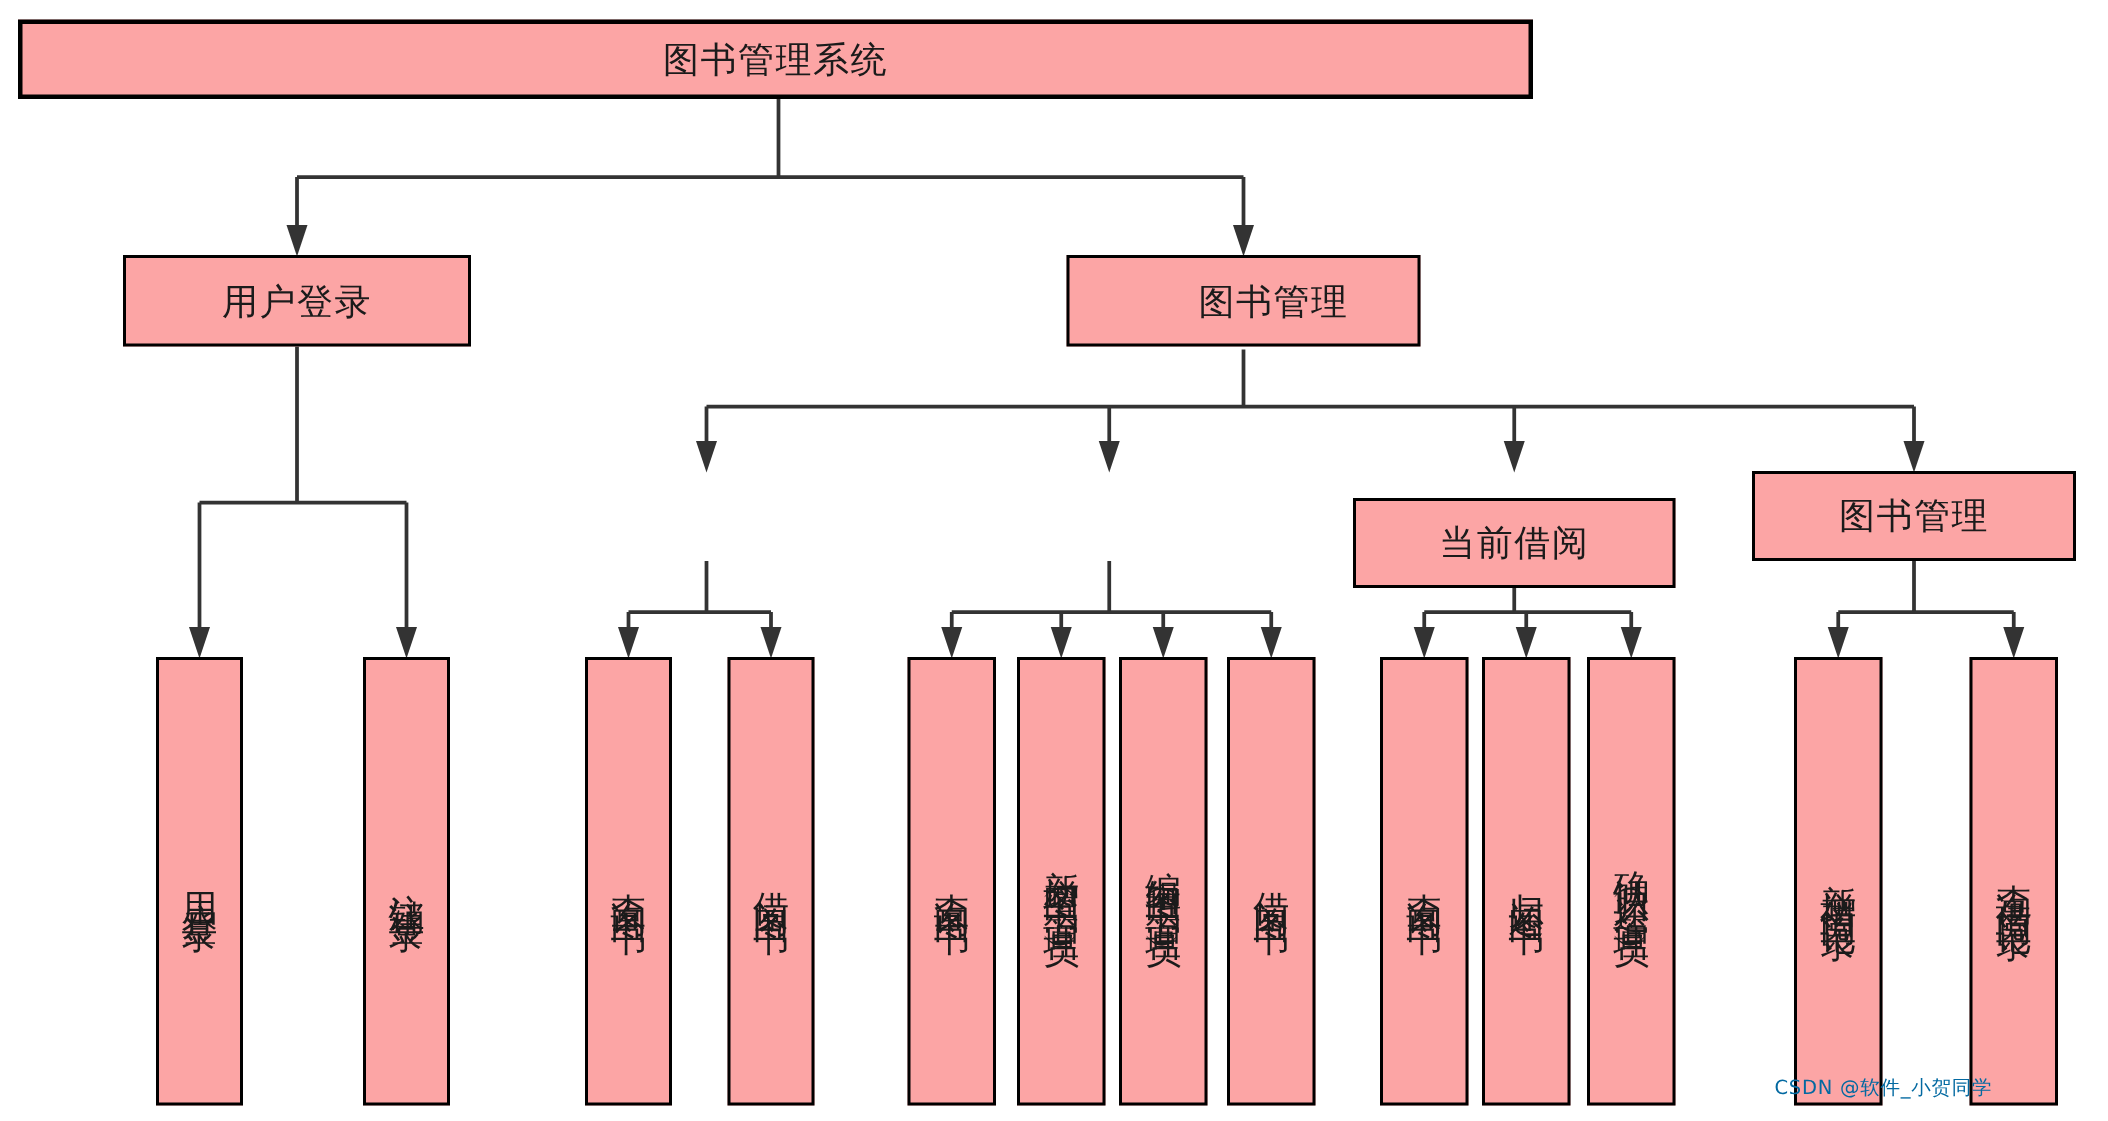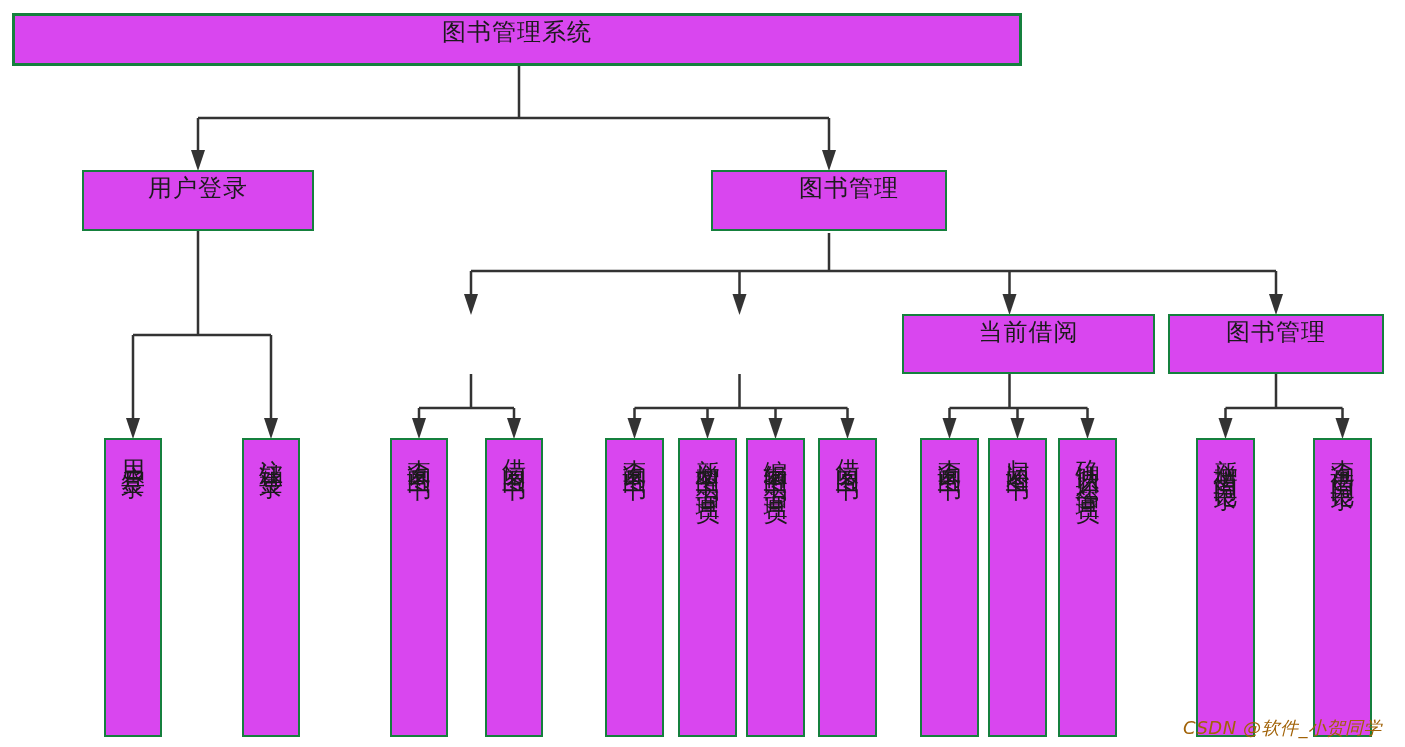--- a/index.html
+++ b/index.html
@@ -22,23 +22,24 @@
     stroke-width: 2.5;
     fill: none;
   }
   .connectors polygon {
     fill: #333333;
     stroke: none;
   }
   .box {
     position: absolute;
     box-sizing: border-box;
-    border: 2px solid #15803d;
-    background: #d946ef;
+    border: 2px solid #000000;
+    background: #fca5a5;
     display: flex;
+    align-items: center;
     justify-content: center;
     color: #1b1b1b;
   }
   .lvl1 { border-width: 3px; }
   .h-label {
     font-size: 24px;
     letter-spacing: 1px;
     white-space: nowrap;
   }
   .leaf .v-label {
@@ -46,26 +47,25 @@
     text-orientation: mixed;
     font-size: 24px;
     letter-spacing: 6px;
     line-height: 1;
     white-space: nowrap;
   }
   .watermark {
     position: absolute;
     left: 1183px;
     top: 716px;
-    font-size: 18px;
-    color: #a16207;
+    font-size: 13px;
+    color: #0369a1;
     letter-spacing: 0.5px;
     white-space: nowrap;
     z-index: 5;
-    font-style: italic;
   }
 </style>
 </head>
 <body>
 
 <div class="canvas">
 
   <svg class="connectors" viewBox="0 0 1405 747" aria-hidden="true">
 
     <g>
@@ -120,21 +120,21 @@
     <span class="h-label">图书管理系统</span>
   </div>
 
   <div class="box lvl2" style="left:82px; top:170px; width:232px; height:61px;">
     <span class="h-label">用户登录</span>
   </div>
   <div class="box lvl2" style="left:711px; top:170px; width:236px; height:61px;padding-left:40px;">
     <span class="h-label">图书管理</span>
   </div>
 
-  <div class="box lvl3" style="left:902px; top:314px; width:253px; height:60px;">
+  <div class="box lvl3" style="left:902px; top:332px; width:215px; height:60px;">
     <span class="h-label">当前借阅</span>
   </div>
   <div class="box lvl3" style="left:1168px; top:314px; width:216px; height:60px;">
     <span class="h-label">图书管理</span>
   </div>
 
   <div class="box leaf" style="left:104px; top:438px; width:58px; height:299px;">
     <span class="v-label">用户登录</span>
   </div>
   <div class="box leaf" style="left:242px; top:438px; width:58px; height:299px;">

